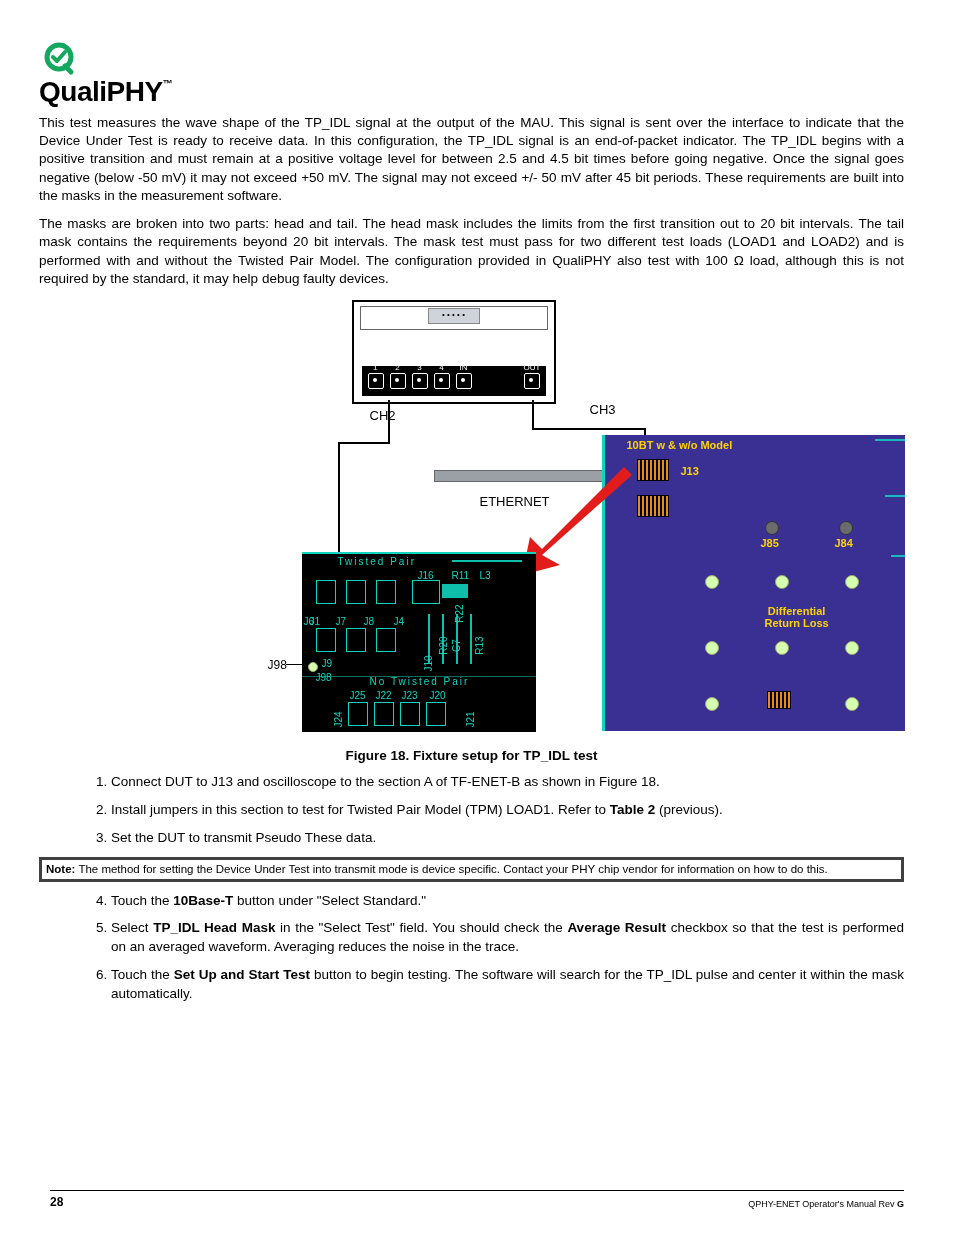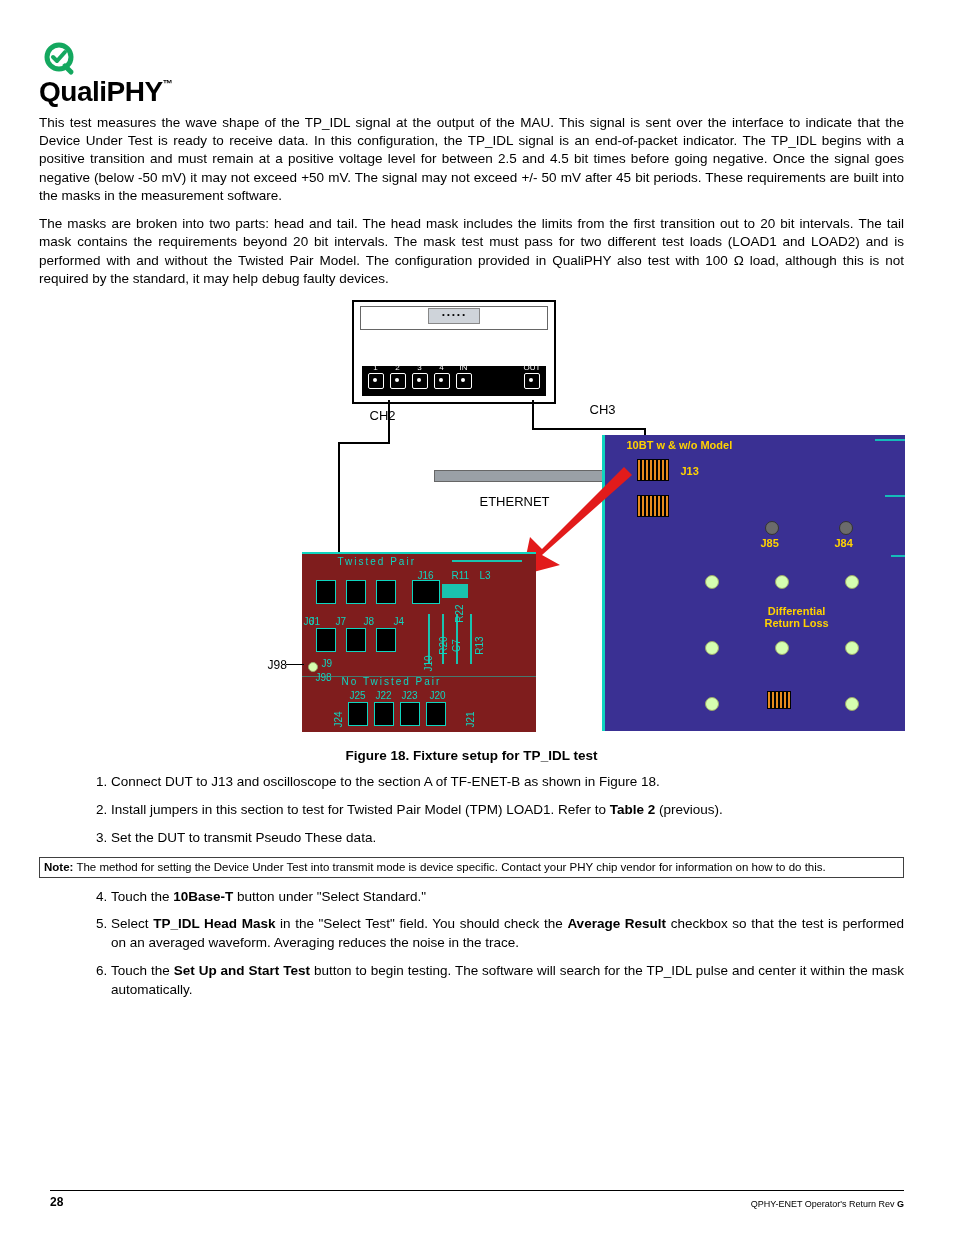--- a/index.html
+++ b/index.html
@@ -148,21 +148,21 @@
   .tp {
     position: absolute; width: 12px; height: 12px; border-radius: 50%;
     background: #d6ffb0; border: 1px solid #9aa86a;
   }
   .tp.dark { background: #6b6b6b; border-color: #333; }
   .tp-small { width: 8px; height: 8px; }
   .sub-board {
     position: absolute;
     left: 90px; top: 252px;
     width: 234px; height: 178px;
-    background: #7f1d1d;
+    background: #000000;
     border-top: 2px solid #0fd5bf;
   }
   .sub-board .trace { position: absolute; background: #0fd5bf; opacity: 0.9; }
   .sub-board .silks { position: absolute; color: #0fd5bf; font-size: 10px; }
   .sub-board .pad {
     position: absolute; width: 18px; height: 22px; background: #000;
     border: 1px solid #0fd5bf;
   }
   .sub-board .pad.wide { width: 26px; }
   .arrow {
@@ -172,21 +172,21 @@
     position: absolute; left: 56px; top: 358px; font-size: 12px;
   }
   
   ol.steps {
     margin: 4px 0 6px 0;
     padding-left: 72px;
     line-height: 1.4;
   }
   ol.steps li { margin-bottom: 9px; text-align: justify; }
   .note-box {
-    border: 1px solid #404040;
+    border: 3px solid #404040;
     margin: 4px 0 10px 0;
     padding: 2px 4px;
     font-size: 11.5px;
     text-align: justify;
     line-height: 1.3;
   }
   .footer {
     position: absolute;
     left: 50px; right: 50px; bottom: 26px;
     border-top: 1px solid #000;
@@ -313,21 +313,21 @@
         <div class="trace" style="left:126px; top:60px; width:2px; height:50px;"></div>
         <div class="trace" style="left:140px; top:60px; width:2px; height:50px;"></div>
         <div class="trace" style="left:154px; top:60px; width:2px; height:50px;"></div>
         <div class="trace" style="left:168px; top:60px; width:2px; height:50px;"></div>
 
         <span class="silks" style="left:20px; top:104px;">J9</span>
         <span class="silks" style="left:14px; top:118px;">J98</span>
         <span class="silks" style="left:118px; top:104px; transform:rotate(-90deg);">J10</span>
         <div class="tp tp-small" style="left:6px; top:108px;"></div>
 
-        <span class="silks" style="left:40px; top:122px; letter-spacing:2px;">No Twisted Pair</span>
+        <span class="silks" style="left:68px; top:122px; letter-spacing:2px;">No Twisted Pair</span>
         <span class="silks" style="left:48px; top:136px;">J25</span>
         <span class="silks" style="left:74px; top:136px;">J22</span>
         <span class="silks" style="left:100px; top:136px;">J23</span>
         <span class="silks" style="left:128px; top:136px;">J20</span>
         <div class="pad" style="left:46px; top:148px;"></div>
         <div class="pad" style="left:72px; top:148px;"></div>
         <div class="pad" style="left:98px; top:148px;"></div>
         <div class="pad" style="left:124px; top:148px;"></div>
         <span class="silks" style="left:28px; top:160px; transform:rotate(-90deg);">J24</span>
         <span class="silks" style="left:160px; top:160px; transform:rotate(-90deg);">J21</span>
@@ -352,16 +352,16 @@
 
   <ol class="steps" start="4" id="steps-b">
       <li>Touch the <strong>10Base-T</strong> button under "Select Standard."</li>
       <li>Select <strong>TP_IDL Head Mask</strong> in the "Select Test" field. You should check the <strong>Average Result</strong> checkbox so that the test is performed on an averaged waveform. Averaging reduces the noise in the trace.</li>
       <li>Touch the <strong>Set Up and Start Test</strong> button to begin testing. The software will search for the TP_IDL pulse and center it within the mask automatically.</li>
     </ol>
 
   <div class="footer">
     <span class="page-num">28</span>
     <span class="footer-right">
-      <span>QPHY-ENET Operator's Return Rev </span><strong>G</strong>
+      <span>QPHY-ENET Operator's Manual Rev </span><strong>G</strong>
     </span>
   </div>
 </div>
 
 </body></html>

